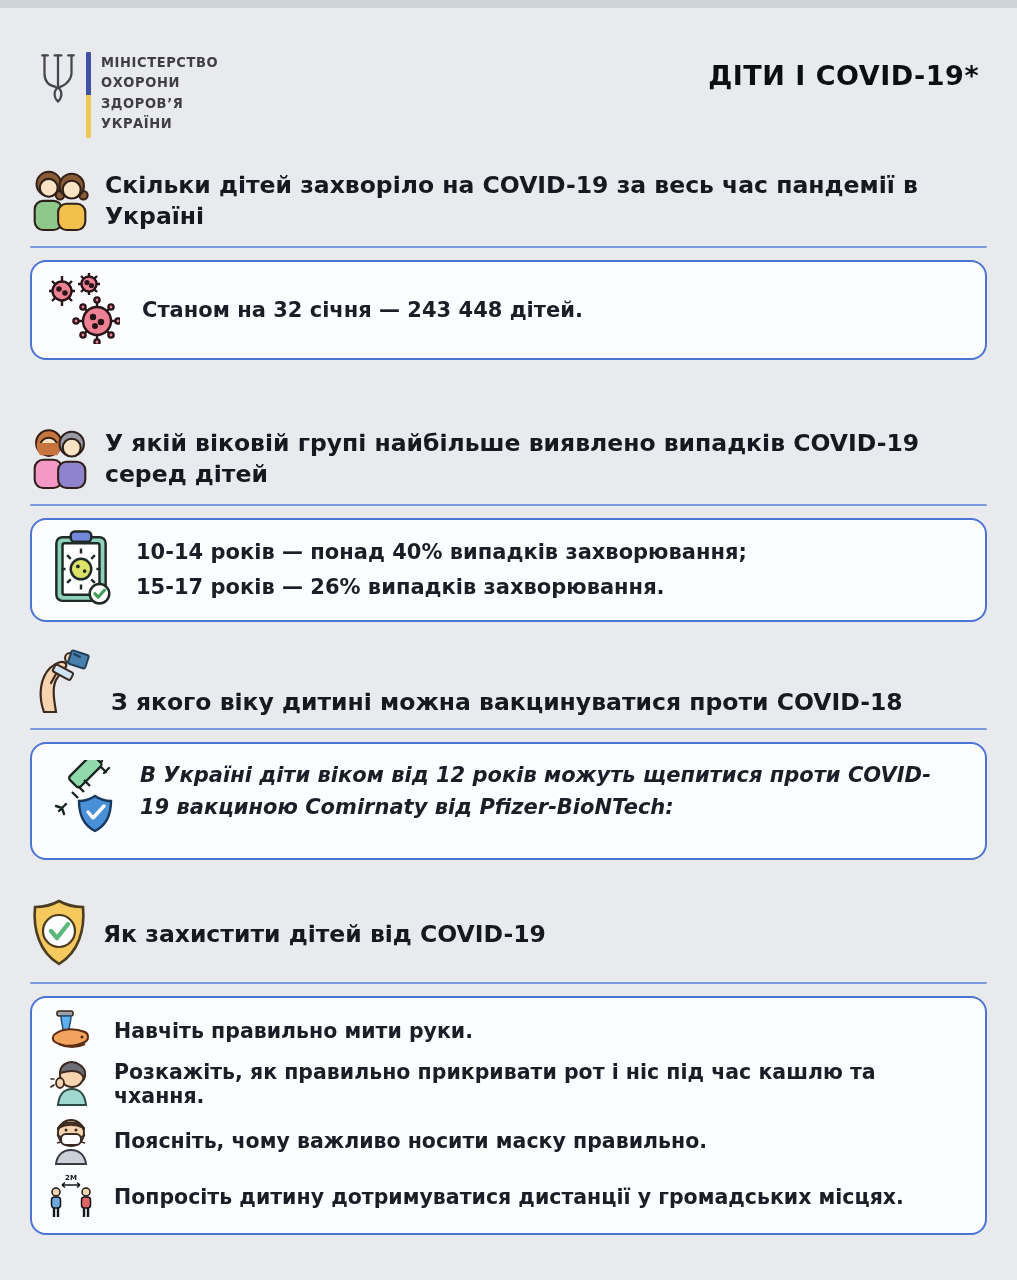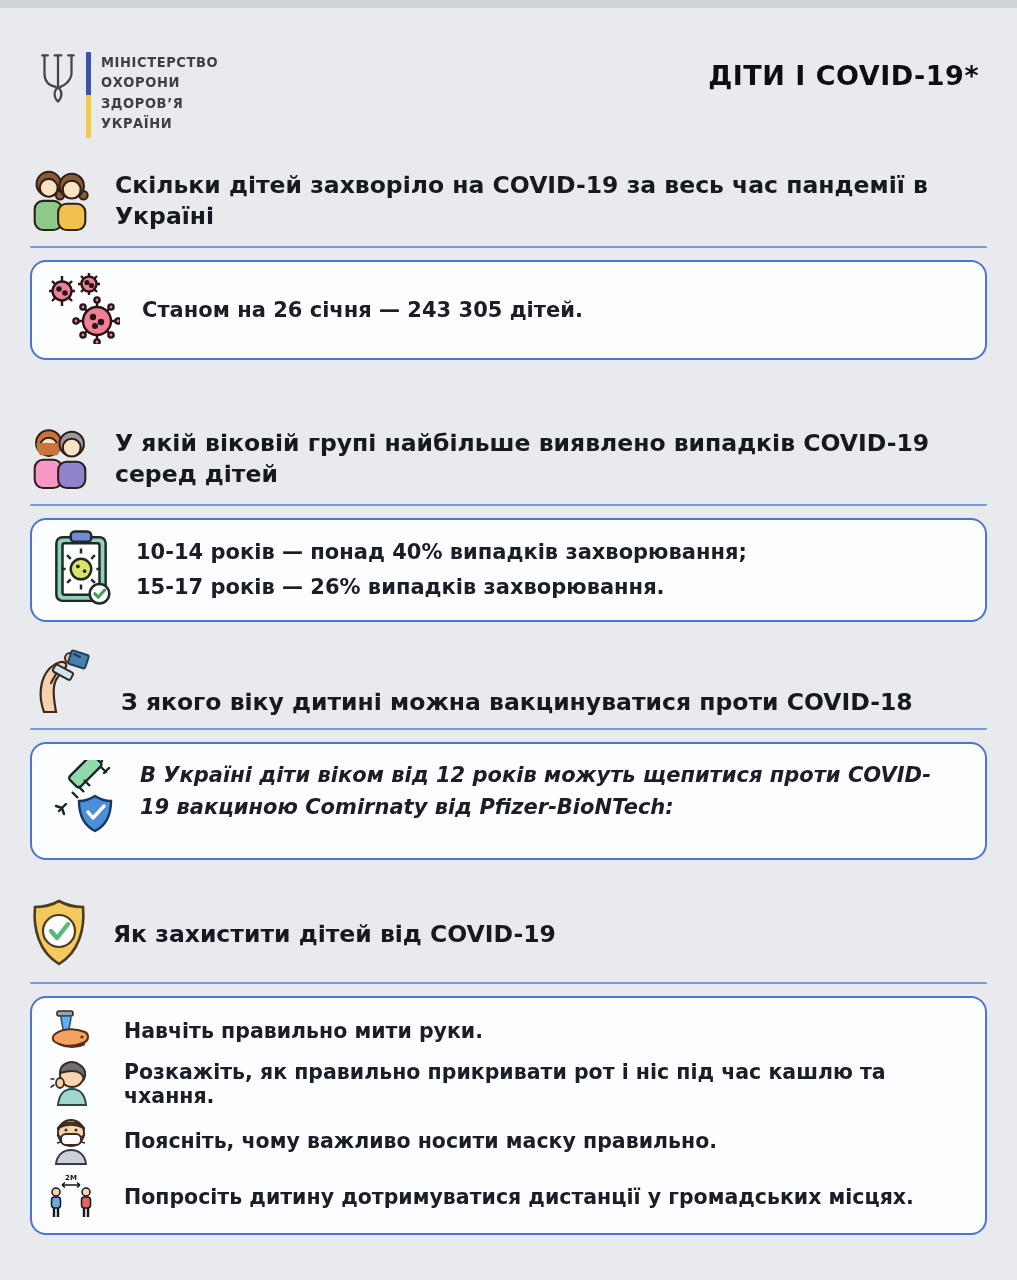--- a/index.html
+++ b/index.html
@@ -9,35 +9,35 @@
   
   .header{display:flex;justify-content:space-between;align-items:flex-start;padding:44px 38px 0 40px;}
   .logo{display:flex;gap:10px;align-items:flex-start;}
   .logo-bar{width:5px;height:86px;background:linear-gradient(#3f51a5 0 50%,#edc957 50% 100%);border-radius:1px;}
   .logo-text{font-size:14.5px;font-weight:700;letter-spacing:.6px;color:#3e3e44;line-height:1.4;font-stretch:condensed;}
   .page-title{font-size:27px;font-weight:800;letter-spacing:.5px;color:#0c0e12;margin-top:8px;}
 
   
   .section{margin:0 30px;}
   .s1{margin-top:28px;} .s2{margin-top:64px;} .s3{margin-top:26px;} .s4{margin-top:38px;}
-  .section-head{display:flex;align-items:center;gap:25px;}
+  .section-head{display:flex;align-items:center;gap:15px;}
   .section-head.low{align-items:flex-end;}
   .section-icon{flex:none;}
   h2{font-size:23.5px;font-weight:700;color:#16191f;line-height:1.33;margin:0;max-width:885px;}
   .divider{height:2px;background:#7b9bdc;margin-top:10px;border-radius:1px;}
 
   
   .card{background:#fcfdff;border:2px solid #4c74d4;border-radius:16px;margin-top:12px;
         display:flex;align-items:center;gap:22px;padding:10px 22px 10px 16px;}
   .card-text{font-size:21px;font-weight:600;color:#1b1e26;line-height:1.65;}
   .card3{align-items:flex-start;padding-top:16px;padding-bottom:16px;}
   .card3 .card-text{line-height:1.5;}
   .rules{margin-top:24px;}
   .tips-card{flex-direction:column;align-items:stretch;gap:7px;padding:12px 20px 12px 16px;}
-  .tip-row{display:flex;align-items:center;gap:30px;min-height:40px;}
+  .tip-row{display:flex;align-items:center;gap:20px;min-height:40px;}
   .tip-icon{flex:none;width:46px;display:flex;justify-content:center;}
   .tip-text{font-size:20.5px;font-weight:600;color:#1b1e26;}
 </style>
 </head>
 <body>
 
 <div class="poster">
 
   <div class="header">
     <div class="logo">
@@ -107,21 +107,21 @@
                 <circle cx="35" cy="63" r="2.6"></circle>
                 <circle cx="63" cy="35" r="2.6"></circle>
               <circle cx="49" cy="49" r="14"></circle>
               <circle cx="45" cy="45" r="2" fill="#27151a"></circle>
                 <circle cx="53" cy="50" r="2" fill="#27151a"></circle>
                 <circle cx="47" cy="54" r="1.8" fill="#27151a"></circle>
             </g>
           </g>
         </svg>
       </span>
-      <div class="card-text">Станом на 26 січня — 243 305 дітей.</div>
+      <div class="card-text">Станом на 32 січня — 243 448 дітей.</div>
     </div>
   </div>
 
   <div class="section s2">
     <div class="section-head">
       <span class="section-icon">
         <svg width="60" height="66" viewBox="0 0 64 70">
           <g stroke="#2e2018" stroke-width="2.2">
             <circle cx="20" cy="20" r="13.5" fill="#c8743f"></circle>
             <circle cx="20" cy="24" r="9.5" fill="#f9e3c4"></circle>

